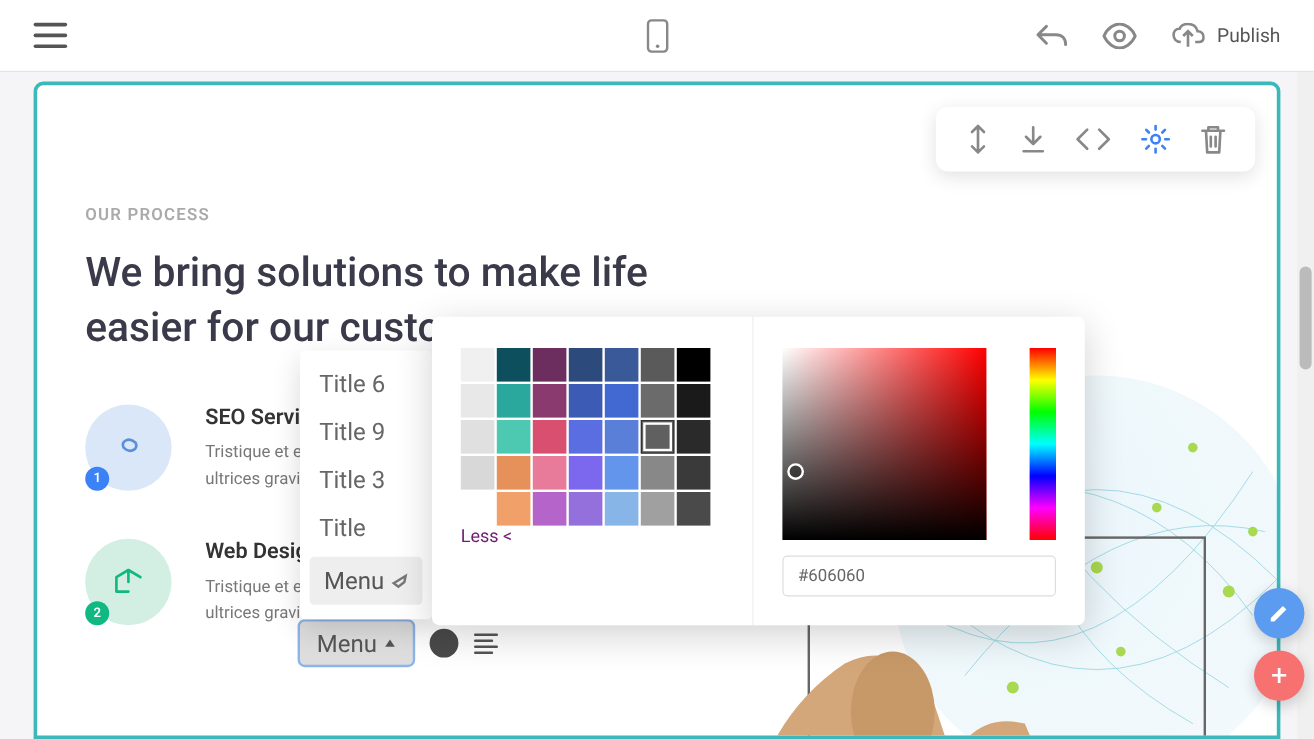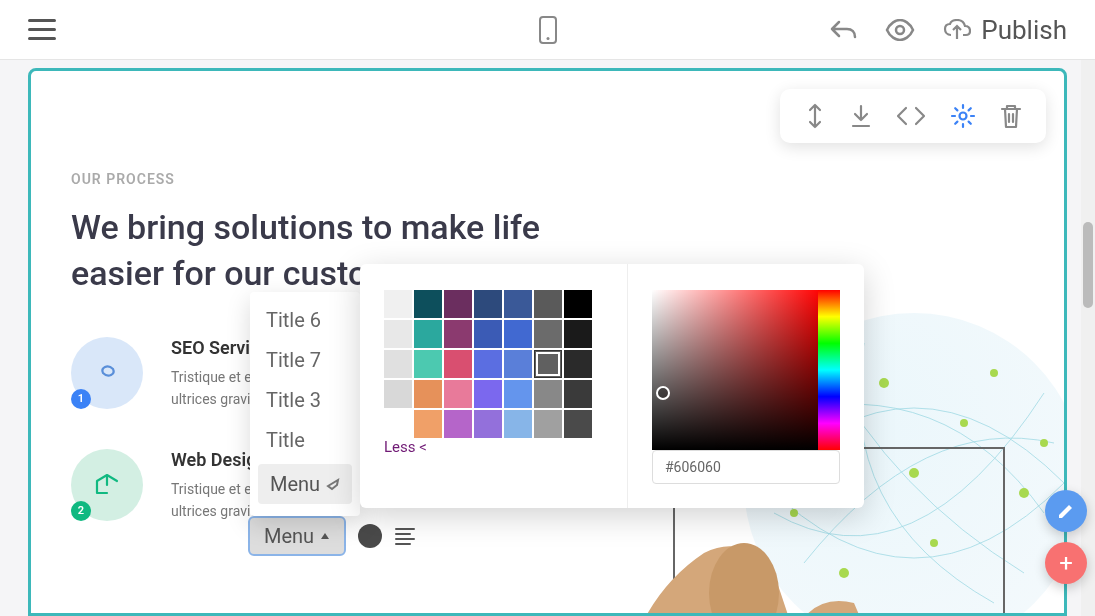--- a/index.html
+++ b/index.html
@@ -6,21 +6,21 @@
 body{background:#f5f5f7;width:1095px;height:616px;overflow:hidden;position:relative}
 .topbar{height:60px;background:#fff;border-bottom:1px solid #e5e5e5;display:flex;align-items:center;justify-content:space-between;padding:0 28px}
 .topbar-left{display:flex;align-items:center}
 .hamburger{display:flex;flex-direction:column;gap:6px;cursor:pointer}
 .hamburger span{width:28px;height:3px;background:#555;border-radius:2px}
 .topbar-center{position:absolute;left:50%;transform:translateX(-50%)}
 .phone-icon{width:18px;height:28px;border:2px solid #888;border-radius:4px;position:relative}
 .phone-icon::after{content:"";position:absolute;bottom:2px;left:50%;transform:translateX(-50%);width:3px;height:3px;background:#888;border-radius:50%}
 .topbar-right{display:flex;align-items:center;gap:28px}
 .icon-btn{color:#888;cursor:pointer;display:flex;align-items:center}
-.publish{display:flex;align-items:center;gap:10px;color:#555;font-size:26px}
+.publish{display:flex;align-items:center;gap:10px;color:#555;font-size:16px}
 .canvas{position:relative;margin:8px 28px 0;background:#fff;border:3px solid #3db8ba;border-top-left-radius:8px;border-top-right-radius:8px;height:548px;overflow:hidden}
 .toolbar{position:absolute;top:18px;right:18px;background:#fff;border-radius:10px;box-shadow:0 4px 16px rgba(0,0,0,.12);display:flex;align-items:center;gap:24px;padding:14px 24px;z-index:5}
 .toolbar .gear{color:#3b82f6}
 .content{padding:100px 40px 0}
 .eyebrow{color:#aaa;font-size:14px;letter-spacing:1px;font-weight:600;margin-bottom:18px}
 .headline{font-size:34px;font-weight:500;color:#3a3a4a;line-height:1.35;max-width:520px}
 .features{margin-top:40px}
 .feature{display:flex;gap:28px;margin-bottom:38px;position:relative}
 .feature-icon{width:72px;height:72px;border-radius:50%;display:flex;align-items:center;justify-content:center;flex-shrink:0;position:relative}
 .fi-blue{background:#d9e7f9}
@@ -38,21 +38,21 @@
 .colorpanel{position:absolute;left:360px;top:264px;background:#fff;box-shadow:0 8px 32px rgba(0,0,0,.18);border-radius:6px;display:flex;z-index:25}
 .swatch-side{padding:26px 24px 20px;border-right:1px solid #eee;width:268px}
 .swatches{display:grid;grid-template-columns:repeat(7,28px);gap:2px}
 .sw{width:28px;height:28px;cursor:pointer}
 .sw.sel{outline:2px solid #fff;outline-offset:-4px;border:1px solid #333}
 .less{text-align:left;margin-top:0;color:#701a75;font-size:15px}
 .picker-side{padding:26px 24px 24px}
 .gradient{width:170px;height:160px;position:relative;background:linear-gradient(to bottom,transparent,#000),linear-gradient(to right,#fff,#f00)}
 .gradient::after{content:"";position:absolute;left:4px;top:96px;width:10px;height:10px;border:2px solid #fff;border-radius:50%;background:rgba(0,0,0,.3)}
 .hue{position:absolute;right:24px;top:26px;width:22px;height:160px;background:linear-gradient(to bottom,#f00,#ff0,#0f0,#0ff,#00f,#f0f,#f00)}
-.hexfield{margin-top:0;border:1px solid #ddd;border-radius:4px;padding:8px 12px;width:188px;font-size:14px;color:#666}
+.hexfield{margin-top:13px;border:1px solid #ddd;border-radius:4px;padding:8px 12px;width:228px;font-size:14px;color:#666}
 .menu-bar{position:absolute;left:248px;top:516px;display:flex;align-items:center;gap:12px;z-index:15}
 .menu-btn{background:#ddd;border:2px solid #8bb4e8;border-radius:6px;padding:6px 14px;font-size:20px;color:#555;display:flex;align-items:center;gap:6px;cursor:pointer}
 .color-dot{width:24px;height:24px;border-radius:50%;background:#4a4a4a;cursor:pointer}
 .fab{position:absolute;right:8px;width:42px;height:42px;border-radius:50%;display:flex;align-items:center;justify-content:center;color:#fff;cursor:pointer;box-shadow:0 4px 12px rgba(0,0,0,.2);z-index:30}
 .fab-edit{bottom:84px;background:#5b9bf0}
 .fab-add{bottom:32px;background:#f87171;font-size:24px}
 .scrollbar{position:absolute;right:0;top:60px;width:14px;height:556px;background:#f0f0f0}
 .scrollthumb{width:10px;height:86px;background:#bbb;margin:162px auto 0;border-radius:5px}
 svg{display:block}
 </style>
@@ -185,21 +185,21 @@
         <rect x="130" y="155" width="330" height="180" fill="none" stroke="#666" stroke-width="2"></rect>
         <path d="M80 380 Q100 300 160 260 Q200 240 230 280 L250 340 Q270 300 310 310 L340 380 Z" fill="#d4a77a"></path>
         <ellipse cx="200" cy="300" rx="35" ry="50" fill="#c89968"></ellipse>
       </svg>
   </div>
 </div>
 
 <div class="dropdown">
   <div id="dd-items">
       <div class="dropdown-item">Title 6</div>
-      <div class="dropdown-item">Title 7</div>
+      <div class="dropdown-item">Title 9</div>
       <div class="dropdown-item">Title 3</div>
       <div class="dropdown-item">Title</div>
     </div>
   <div class="dropdown-menu">
     <span>Menu</span>
     <svg width="14" height="14" viewBox="0 0 14 14" fill="none" stroke="#777" stroke-width="2">
         <path d="M2 9 L12 3 L11 8 L6 12 Z"></path>
       </svg>
   </div>
 </div>

